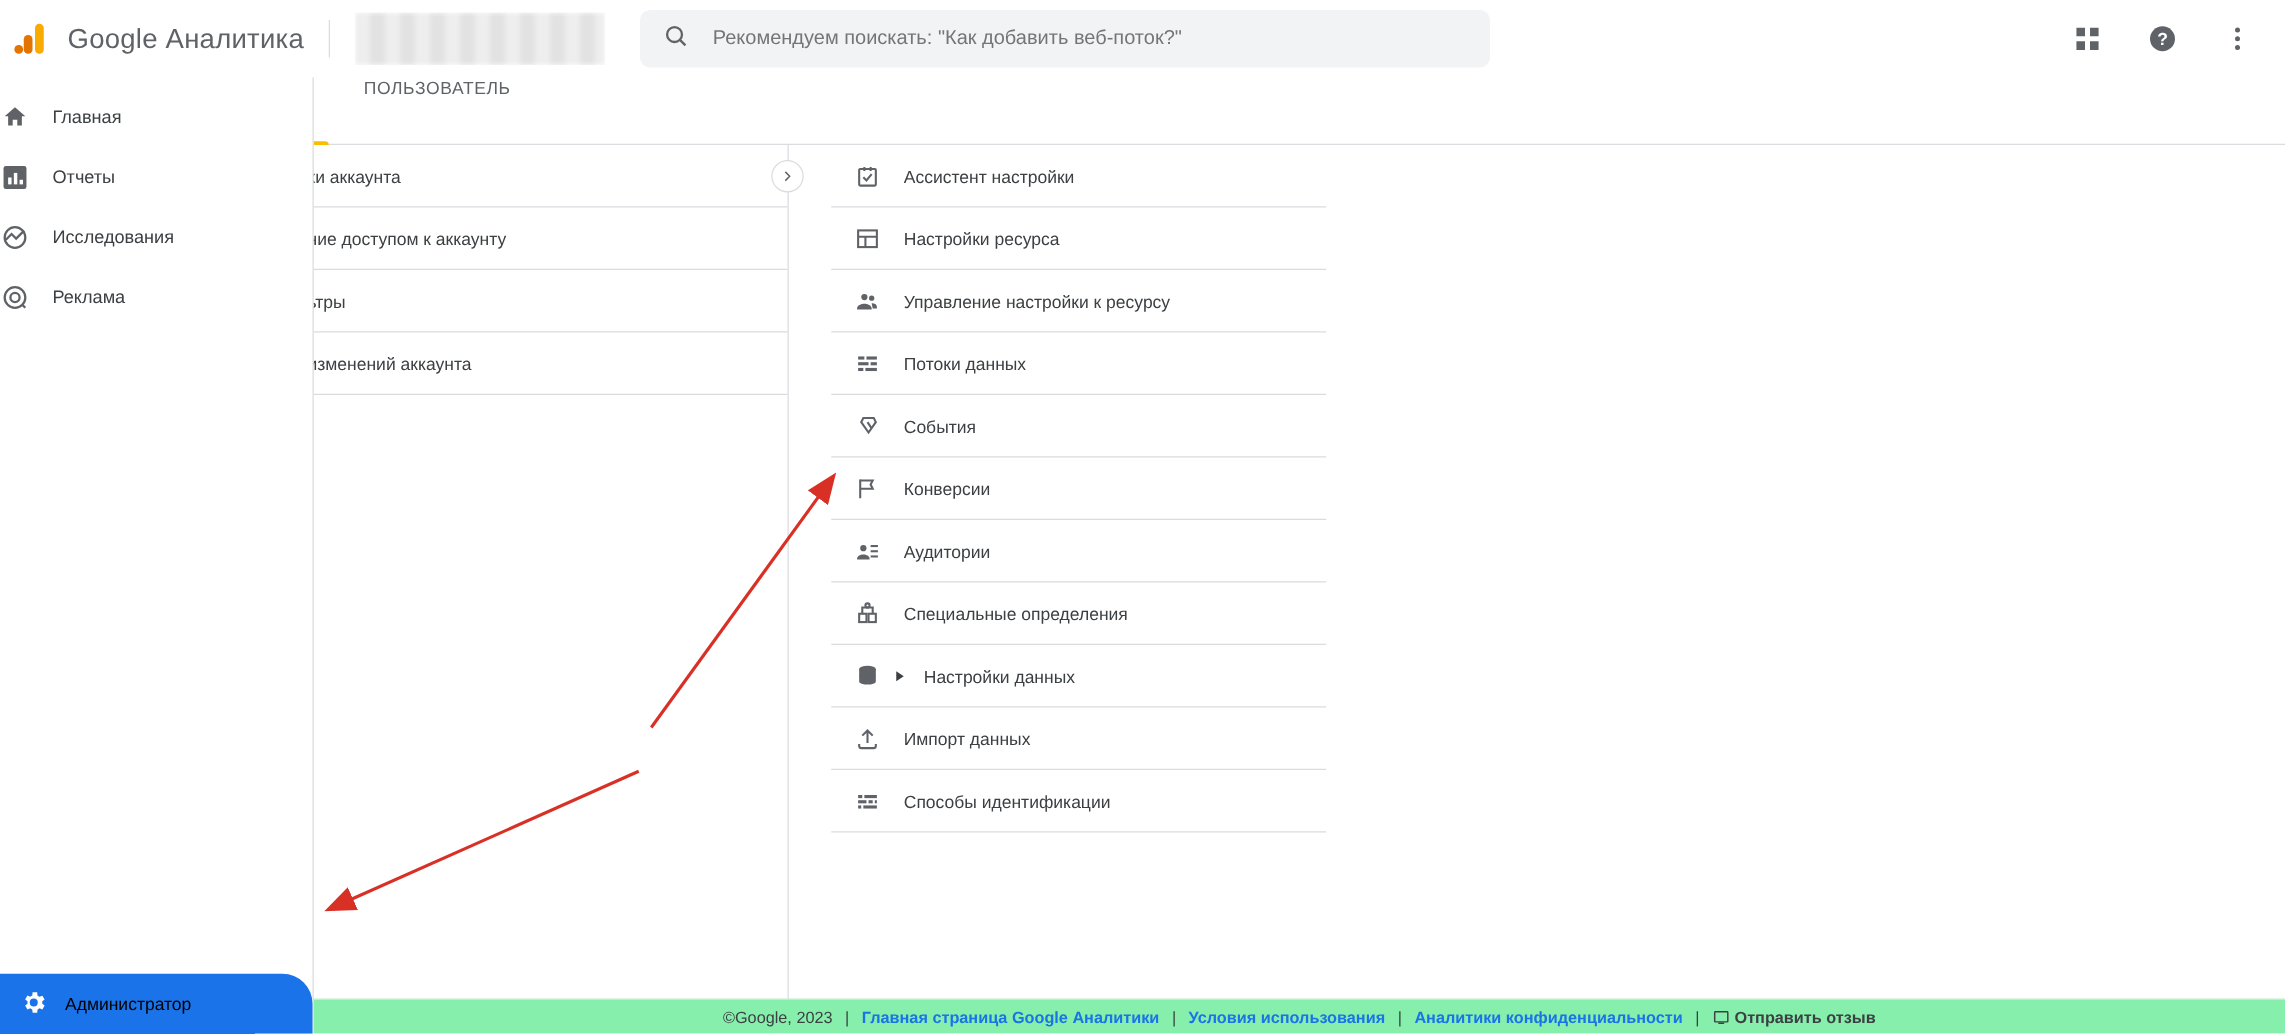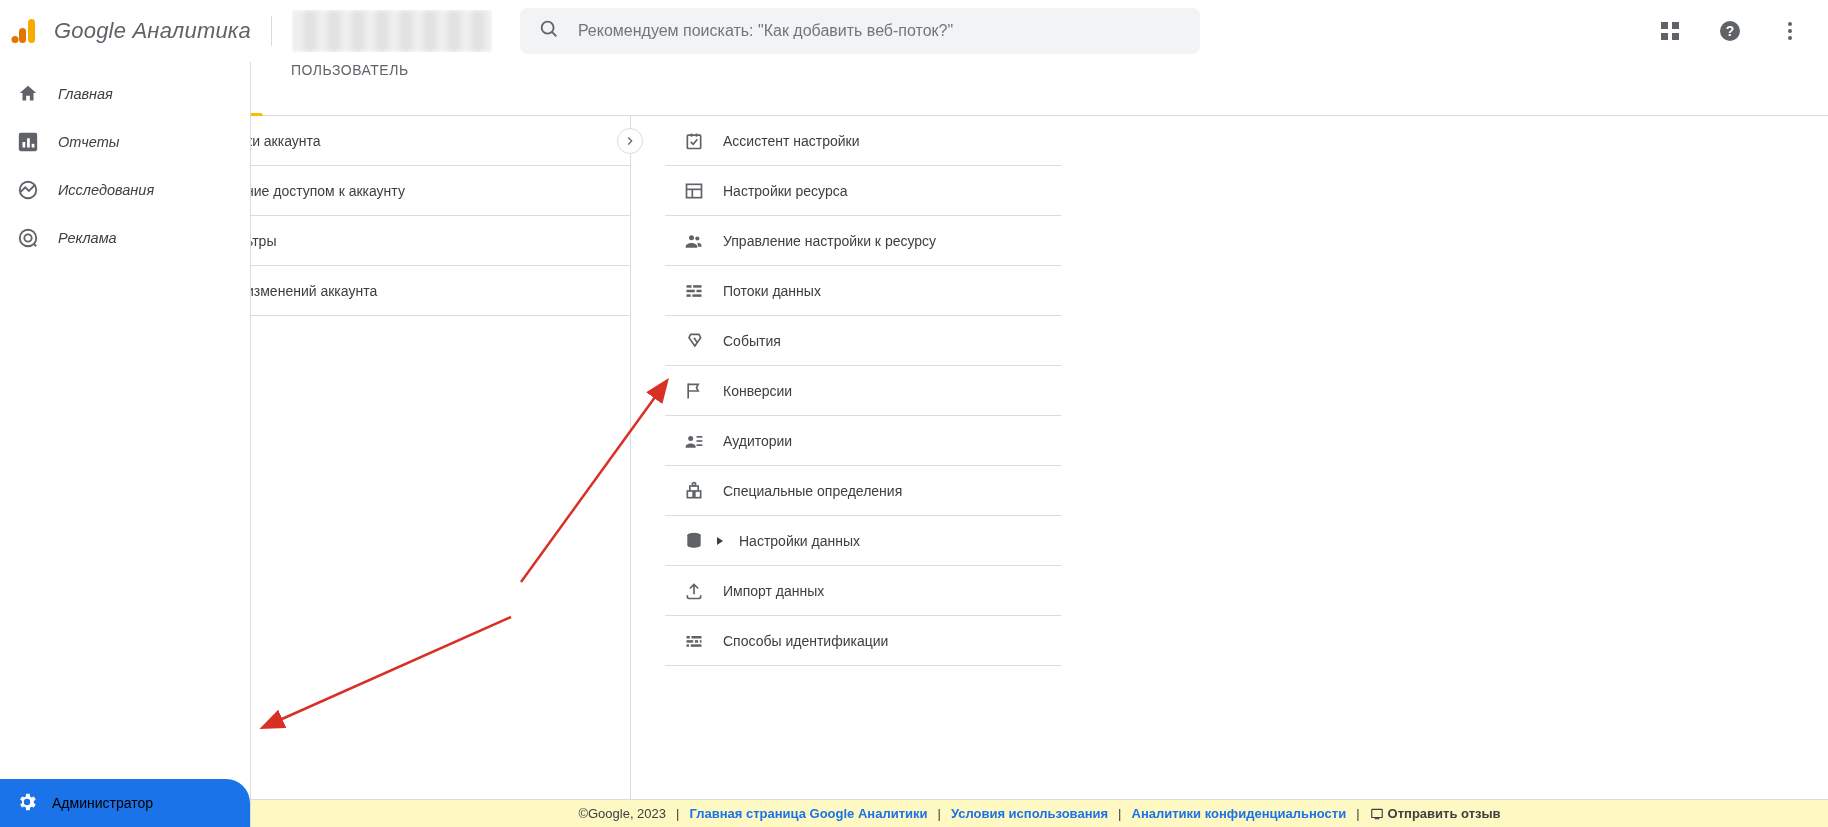--- a/index.html
+++ b/index.html
@@ -29,21 +29,20 @@
     padding: 0 12px 0 6px;
     position: relative;
   }
   .logo-block { display: flex; align-items: center; gap: 12px; }
   .logo-icon { width: 36px; height: 36px; display:flex;align-items:center;justify-content:center; }
   .app-title {
     font-size: 22px;
     color: var(--grey-text);
     font-weight: 400;
     letter-spacing: 0.2px;
-    font-style: italic;
   }
   .logo-google { color:#5f6368; }
   .vsep {
     width: 1px; height: 30px; background: var(--grey-border);
     margin: 0 20px;
   }
   .account-block {
     position: relative; width: 200px; height: 42px; overflow:hidden;
   }
   .account-blur {
@@ -72,24 +71,23 @@
   
   .layout { display: flex; height: calc(100% - 62px); }
   .leftnav {
     width: 251px;
     border-right: 1px solid var(--grey-border);
     display: flex; flex-direction: column;
     position: relative;
   }
   .nav-item {
     display:flex;align-items:center;gap:18px;
-    height: 48px; padding: 0 16px;
+    height: 48px; padding: 0 0;
     font-size: 14.5px; color:#3c4043;
     cursor:pointer;
-    font-style:italic;
   }
   .nav-item .nav-icon { width:24px;height:24px;display:flex;align-items:center;justify-content:center;color:var(--grey-text);}
   .nav-items{padding-top:8px;}
   .nav-bottom {
     margin-top:auto;
     background:#1a73e8;color:#000000;
     height:48px;display:flex;align-items:center;gap:14px;
     padding:0 16px;font-size:14px;font-weight:500;
     border-top-right-radius:24px;
   }
@@ -134,21 +132,21 @@
     border:1px solid var(--grey-border);background:#fff;display:flex;align-items:center;justify-content:center;
     color:#5f6368;cursor:pointer;z-index:2;
   }
   
   .footer{
     position:absolute;bottom:0;left:0;right:0;height:28px;
     display:flex;align-items:center;justify-content:center;
     font-size:13px;color:#3c4043;overflow:hidden;
     border-top:1px solid var(--grey-border);
     gap:4px;
-    background: #fef9c3;
+    background: #86efac;
   }
   .footer a{color:var(--link-blue);text-decoration:none;font-weight:bold;}
   .footer .sep{padding:0 6px;}
 
   
   svg.arrow{position:absolute;pointer-events:none;}
   svg text{user-select:none;}
 </style>
 </head>
 <body>

